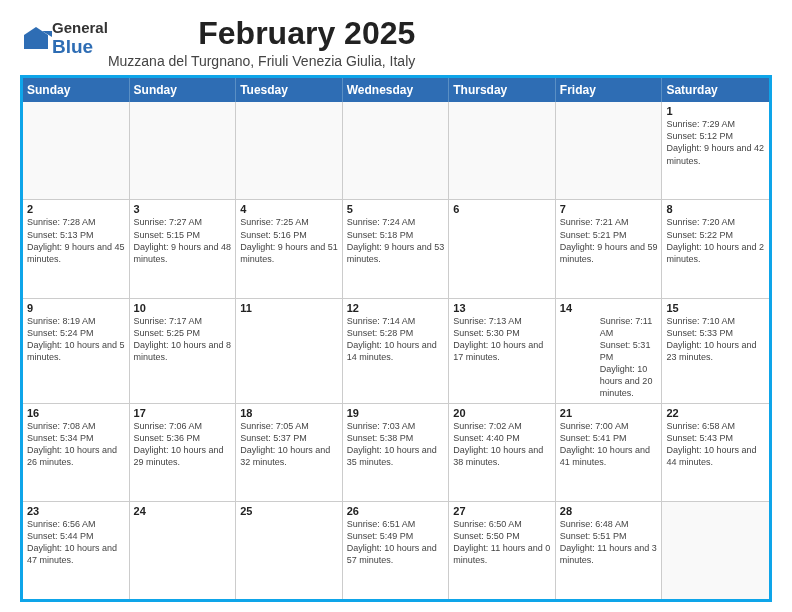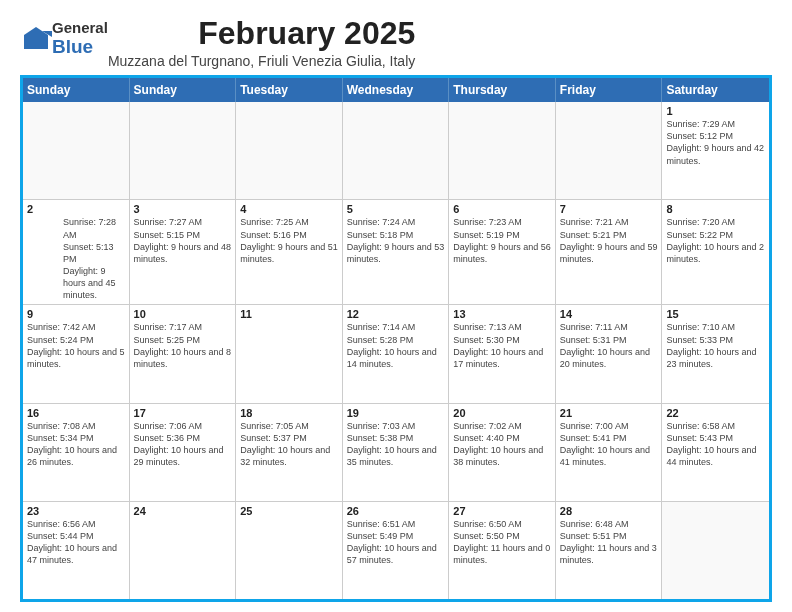--- a/index.html
+++ b/index.html
@@ -143,21 +143,21 @@
           <div class="cal-cell">
             <div class="day-num">1</div>
             <div class="day-info" style="white-space: pre-line;">Sunrise: 7:29 AM
 Sunset: 5:12 PM
 Daylight: 9 hours and 42 minutes.</div>
           </div>
         </div>
         <div class="cal-row">
           <div class="cal-cell">
             <div class="day-num">2</div>
-            <div class="day-info" style="white-space: pre-line; margin-left: 36px;">Sunrise: 7:28 AM
+            <div class="day-info" style="white-space: pre-line;">Sunrise: 7:28 AM
 Sunset: 5:13 PM
 Daylight: 9 hours and 45 minutes.</div>
           </div>
           <div class="cal-cell">
             <div class="day-num">3</div>
             <div class="day-info" style="white-space: pre-line;">Sunrise: 7:27 AM
 Sunset: 5:15 PM
 Daylight: 9 hours and 48 minutes.</div>
           </div>
           <div class="cal-cell">
@@ -167,41 +167,38 @@
 Daylight: 9 hours and 51 minutes.</div>
           </div>
           <div class="cal-cell">
             <div class="day-num">5</div>
             <div class="day-info" style="white-space: pre-line;">Sunrise: 7:24 AM
 Sunset: 5:18 PM
 Daylight: 9 hours and 53 minutes.</div>
           </div>
           <div class="cal-cell">
             <div class="day-num">6</div>
-            <div class="day-info" style="white-space: pre-line;">Sunrise: 7:23 AM
-Sunset: 5:19 PM
-Daylight: 9 hours and 56 minutes.</div>
           </div>
           <div class="cal-cell">
             <div class="day-num">7</div>
             <div class="day-info" style="white-space: pre-line;">Sunrise: 7:21 AM
 Sunset: 5:21 PM
 Daylight: 9 hours and 59 minutes.</div>
           </div>
           <div class="cal-cell">
             <div class="day-num">8</div>
             <div class="day-info" style="white-space: pre-line;">Sunrise: 7:20 AM
 Sunset: 5:22 PM
 Daylight: 10 hours and 2 minutes.</div>
           </div>
         </div>
         <div class="cal-row">
           <div class="cal-cell">
             <div class="day-num">9</div>
-            <div class="day-info" style="white-space: pre-line;">Sunrise: 7:42 AM
+            <div class="day-info" style="white-space: pre-line;">Sunrise: 8:19 AM
 Sunset: 5:24 PM
 Daylight: 10 hours and 5 minutes.</div>
           </div>
           <div class="cal-cell">
             <div class="day-num">10</div>
             <div class="day-info" style="white-space: pre-line;">Sunrise: 7:17 AM
 Sunset: 5:25 PM
 Daylight: 10 hours and 8 minutes.</div>
           </div>
           <div class="cal-cell">
@@ -214,21 +211,21 @@
 Daylight: 10 hours and 14 minutes.</div>
           </div>
           <div class="cal-cell">
             <div class="day-num">13</div>
             <div class="day-info" style="white-space: pre-line;">Sunrise: 7:13 AM
 Sunset: 5:30 PM
 Daylight: 10 hours and 17 minutes.</div>
           </div>
           <div class="cal-cell">
             <div class="day-num">14</div>
-            <div class="day-info" style="white-space: pre-line;">Sunrise: 7:11 AM
+            <div class="day-info" style="white-space: pre-line; margin-left: 40px;">Sunrise: 7:11 AM
 Sunset: 5:31 PM
 Daylight: 10 hours and 20 minutes.</div>
           </div>
           <div class="cal-cell">
             <div class="day-num">15</div>
             <div class="day-info" style="white-space: pre-line;">Sunrise: 7:10 AM
 Sunset: 5:33 PM
 Daylight: 10 hours and 23 minutes.</div>
           </div>
         </div>

